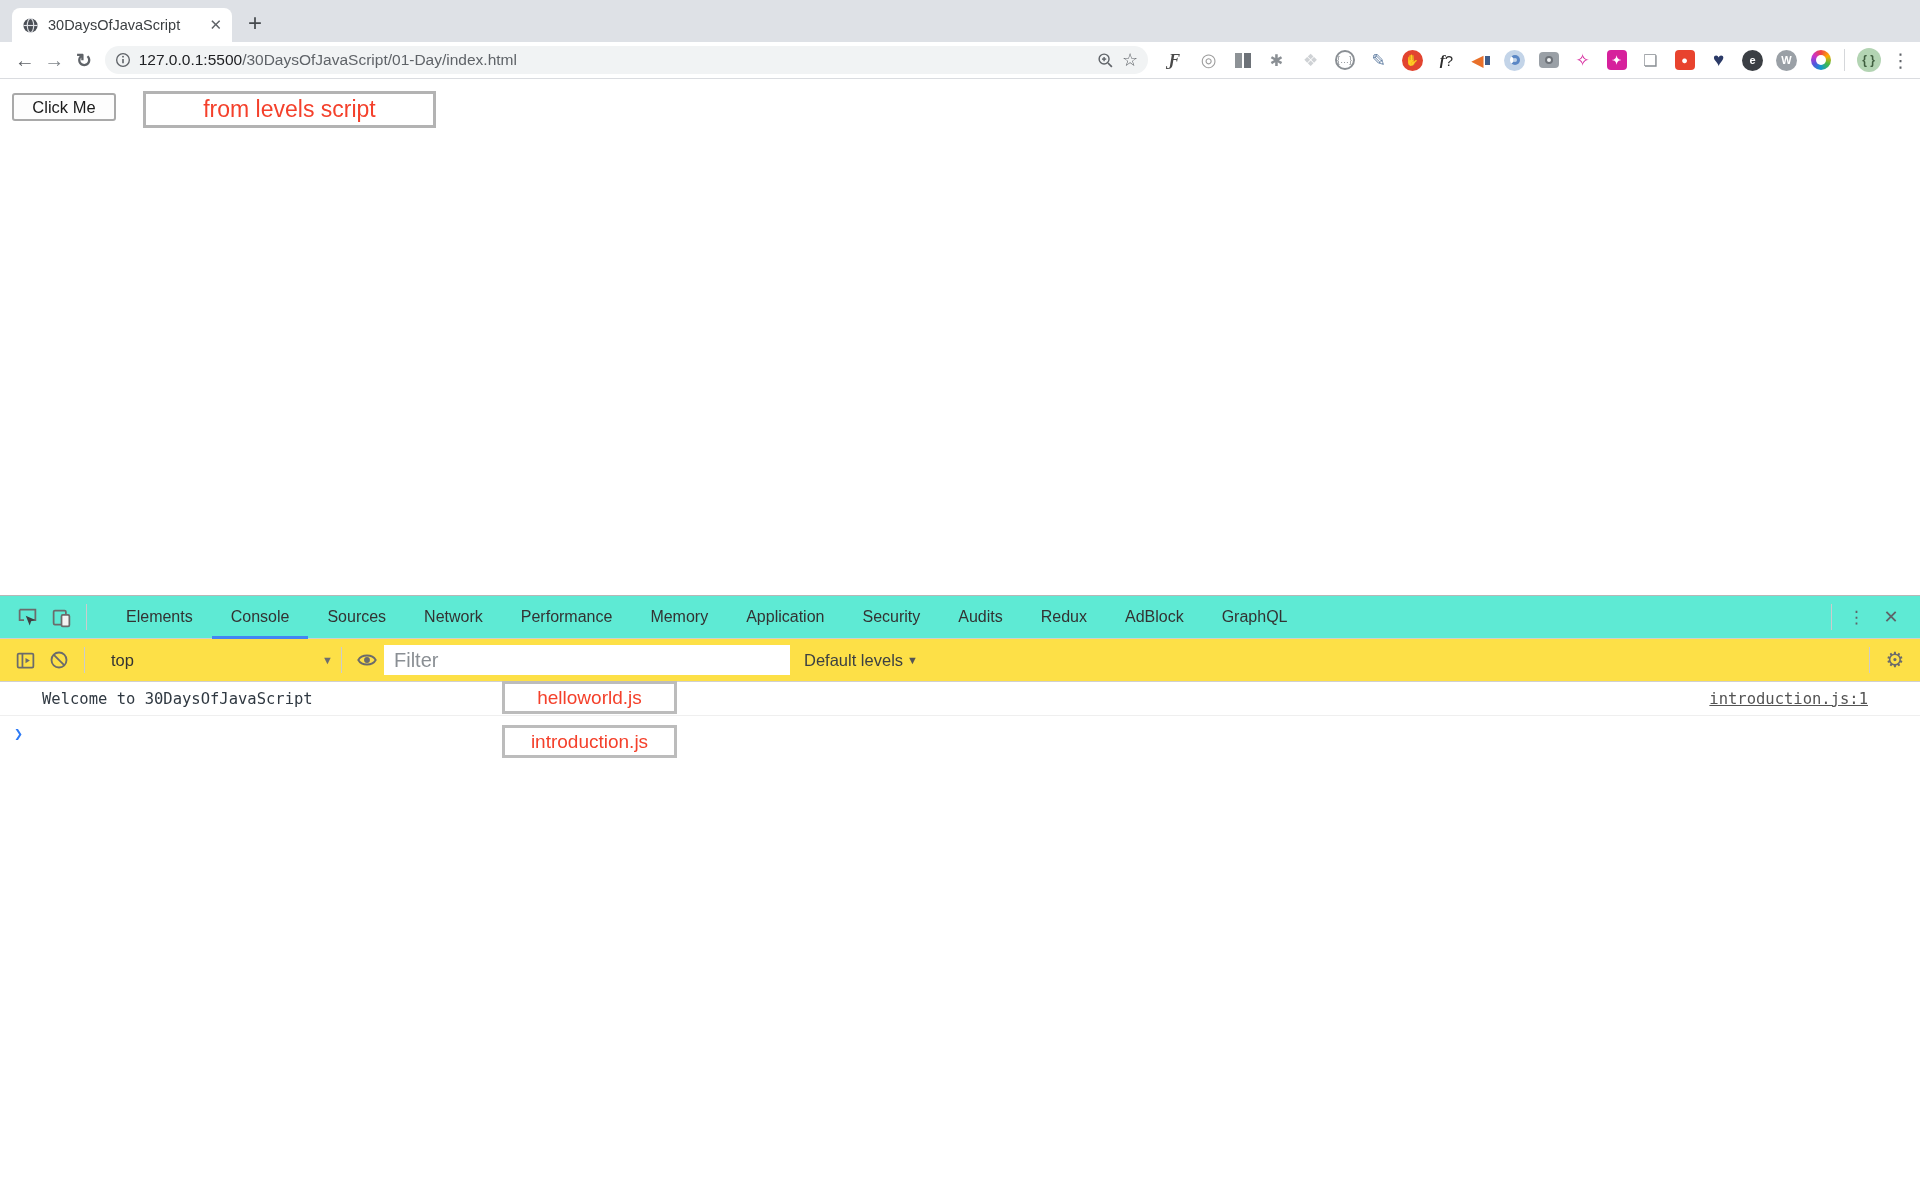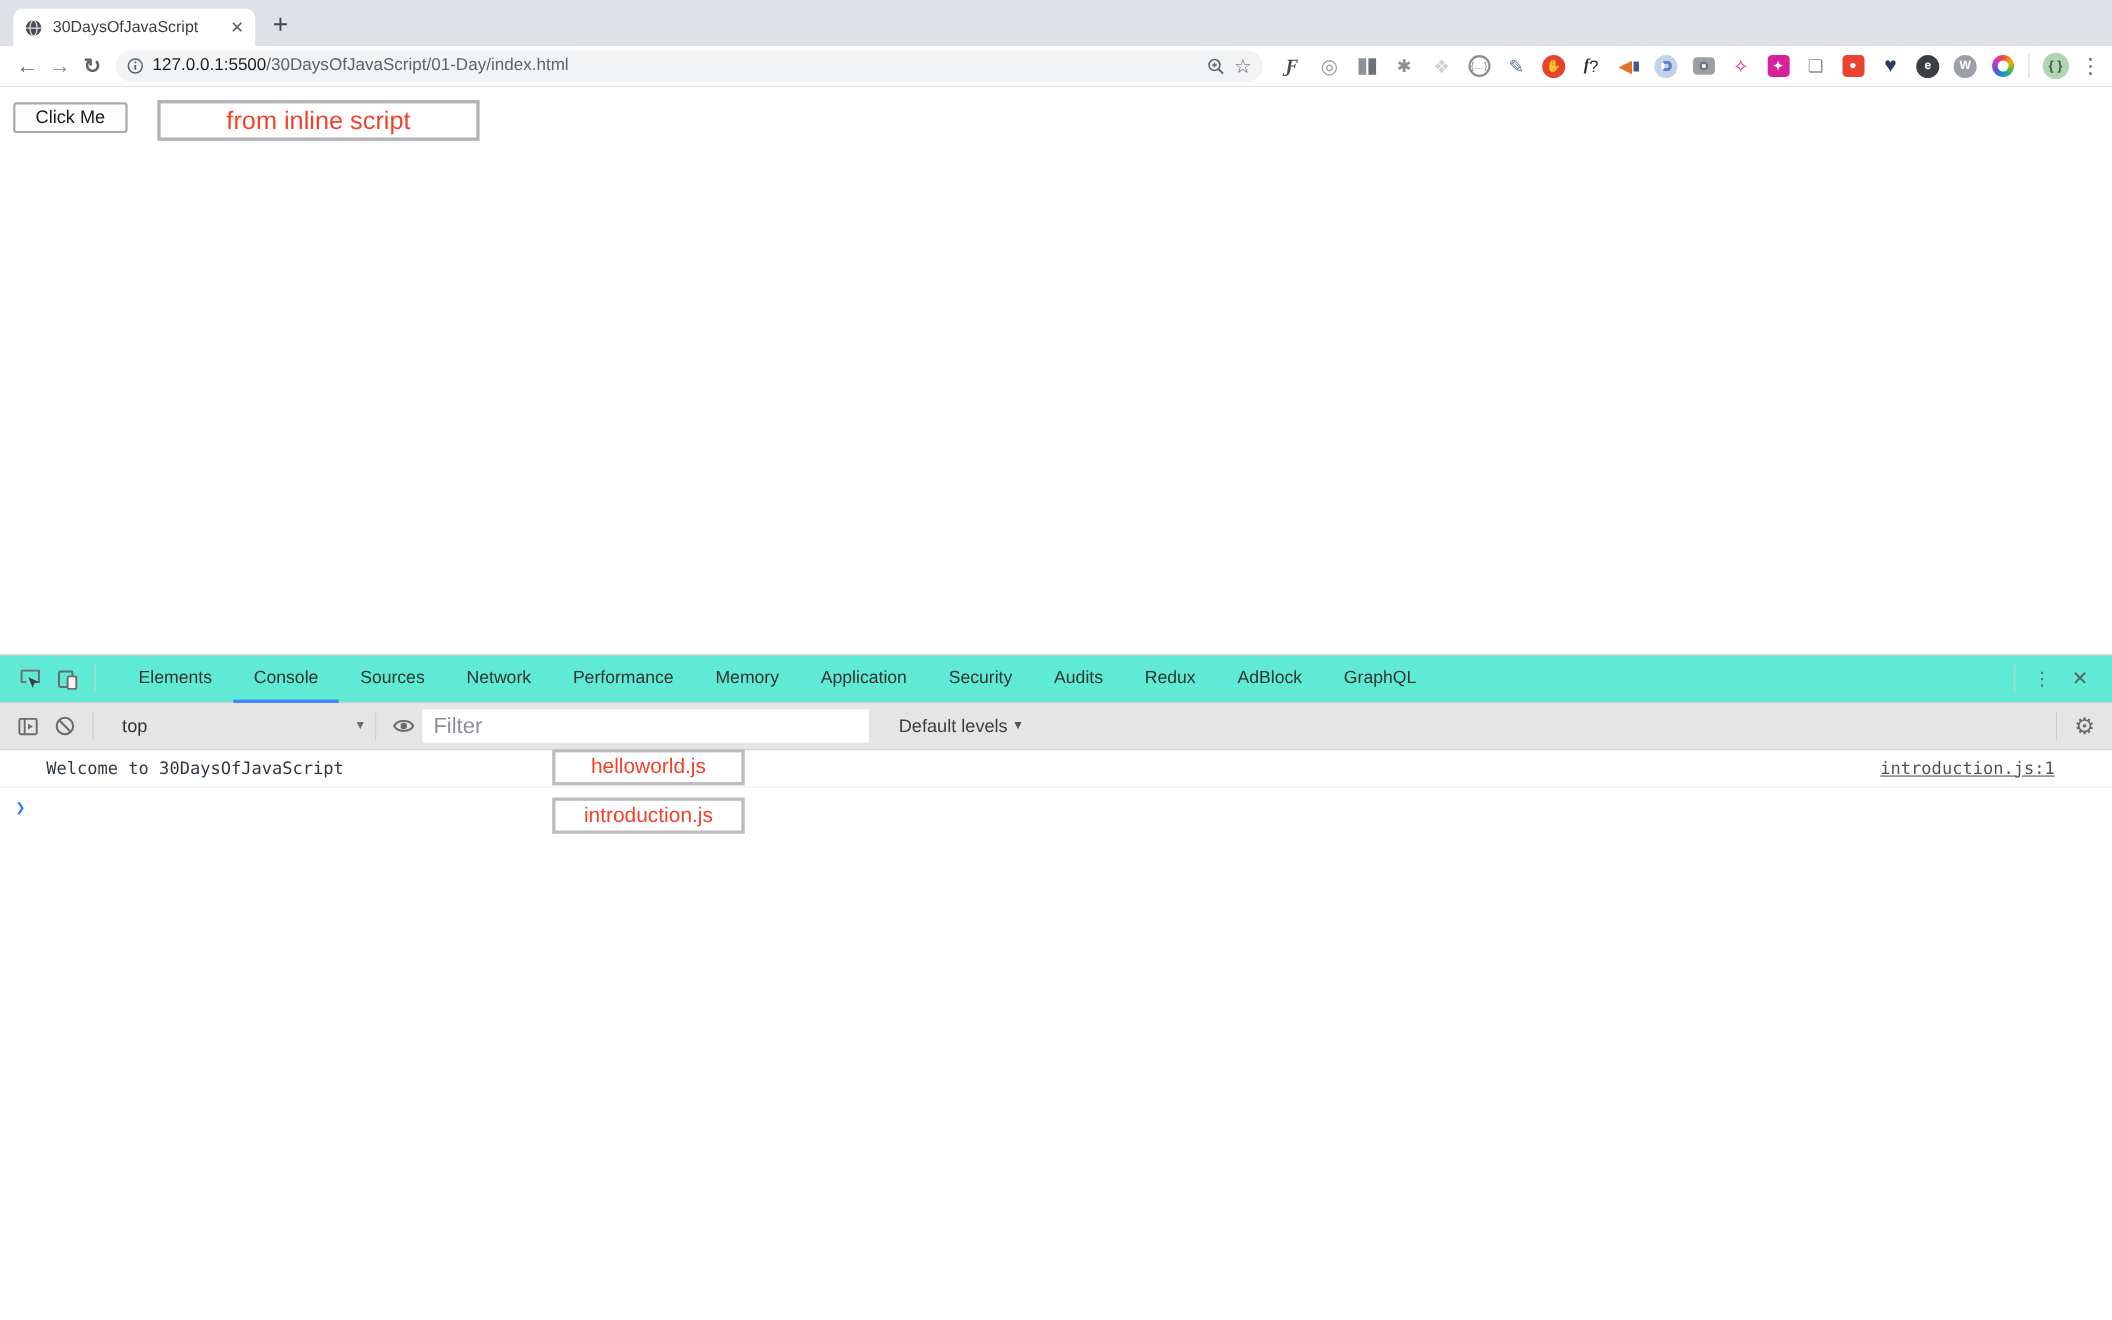--- a/index.html
+++ b/index.html
@@ -46,28 +46,28 @@
   .dt-tabbar { height:43px; background:#5eead4; border-bottom:1px solid #cfcfcf; display:flex; align-items:center; padding-left:10px; }
   .dt-iconbtn { width:34px; height:43px; display:flex; align-items:center; justify-content:center; }
   .dt-sep { width:1px; height:26px; background:#cccccc; margin:0 8px; }
   .dt-tabs { display:flex; height:43px; margin-left:12px; }
   .dt-tab { padding:0 19px; line-height:41px; font-size:16px; color:#333; border-bottom:3px solid transparent; }
   .dt-tab.active { border-bottom:3px solid #4285f4; }
   .dt-right { margin-left:auto; display:flex; align-items:center; padding-right:12px; }
   .dt-dots { font-size:17px; color:#5f6368; width:34px; text-align:center; letter-spacing:1px; }
   .dt-close { font-size:18px; color:#5f6368; width:34px; text-align:center; }
 
-  .dt-toolbar { height:43px; background:#e5e5e5; border-bottom:1px solid #d0d0d0; display:flex; align-items:center; padding:0 8px; }
+  .dt-toolbar { height:43px; background:#fde047; border-bottom:1px solid #d0d0d0; display:flex; align-items:center; padding:0 8px; }
   .ctx-select { width:236px; display:flex; align-items:center; font-size:16.5px; color:#333; margin-left:4px; }
   .ctx-select .lbl { margin-left:14px; }
   .ctx-select .arrow { margin-left:auto; font-size:11px; color:#6e6e6e; }
   .filter-input { width:406px; height:30px; border:none; background:#fff; font-size:20px; color:#333;
                   padding:0 10px; font-family:Liberation Sans, sans-serif; outline:none; }
   .filter-input::placeholder { color:#8a8f94; }
-  .levels { margin-left:27px; font-size:16.5px; color:#3c4043; display:flex; align-items:center; gap:4px; }
+  .levels { margin-left:14px; font-size:16.5px; color:#3c4043; display:flex; align-items:center; gap:4px; }
   .levels .arrow { font-size:11px; color:#555; }
   .dt-toolbar .spacer { flex:1; }
 
   .console { position:relative; font-family:"DejaVu Sans Mono", monospace; }
   .crow { height:34px; display:flex; align-items:center; padding:0 52px 0 42px; border-bottom:1px solid #efefef; font-size:15.5px; color:#303942; }
   .crow .srclink { margin-left:auto; color:#545454; text-decoration:underline; font-size:15.5px; }
   .annot { position:absolute; left:502px; width:175px; height:33px; background:#fff; border:3px solid #bcbcbc;
            display:flex; align-items:center; justify-content:center; font-family:"Liberation Sans", sans-serif;
            font-size:19px; color:#f4402b; }
   .annot.a1 { top:-1px; }
@@ -176,21 +176,21 @@
     <span class="ext">
         <span class="disc" style="background:#b3d4b3; color:#3f5d3f; width:24px; height:24px; font-size:12px;">{ }</span>
       </span>
   </div>
   <span class="browser-menu">⋮</span>
 </div>
 
 <div class="page">
   <button class="clickme">Click Me</button>
   <div class="inlinebox">
-    <span>from inline script</span>
+    <span>from levels script</span>
   </div>
 </div>
 
 <div class="devtools">
 
   <div class="dt-tabbar">
     <span class="dt-iconbtn">
       <svg width="21" height="21" viewBox="0 0 24 24">
           <path d="M3 3h18v12h-7" fill="none" stroke="#6b6b6b" stroke-width="2"></path>
           <path d="M3 3v12h5" fill="none" stroke="#6b6b6b" stroke-width="2"></path>

